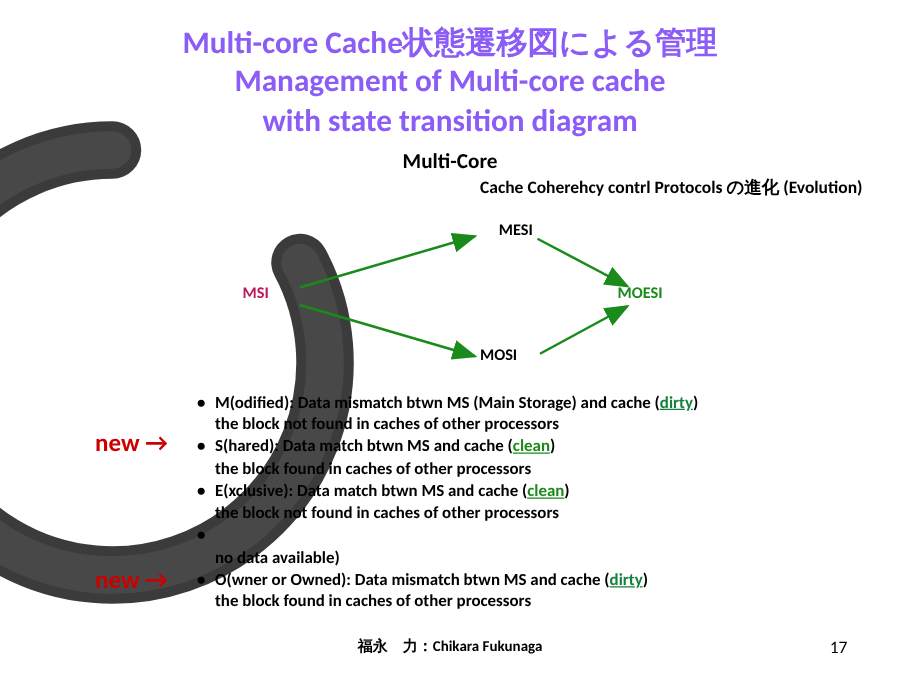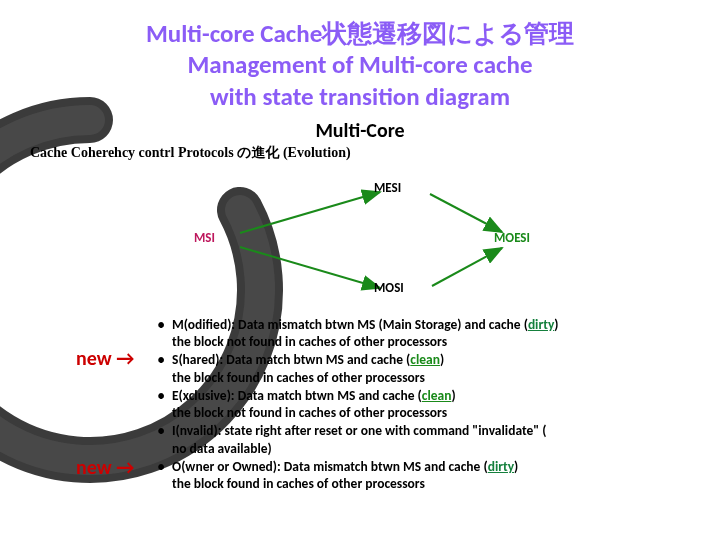--- a/index.html
+++ b/index.html
@@ -32,30 +32,29 @@
   h1 {
     font-size: 25px;
     font-weight: 700;
     text-align: center;
     margin: 0 0 6px 0;
     line-height: 1.25;
     color: #8b5cf6;
   }
   .subtitle1 {
     text-align: center;
-    font-size: 20px;
+    font-size: 17px;
     font-weight: 700;
     margin: 4px 0 0 0;
   }
   .subtitle2 {
-    text-align: left;
+    text-align: right;
     font-size: 14px;
     font-weight: 700;
     margin: 2px 0 8px 0;
-    font-family: Liberation Serif, serif;
   }
   .diagram {
     width: 420px;
     height: 140px;
     margin: 0 auto 6px auto;
     position: relative;
   }
   .node-label {
     font-size: 13px;
     font-weight: 700;
@@ -143,22 +142,22 @@
           <path d="M0,0 L10,4 L0,8 Z" fill="#1a8a1a"></path>
         </marker>
       </defs>
 
       <line x1="90" y1="63" x2="230" y2="22" stroke="#1a8a1a" stroke-width="2" marker-end="url(#arr)"></line>
       <line x1="90" y1="77" x2="230" y2="118" stroke="#1a8a1a" stroke-width="2" marker-end="url(#arr)"></line>
       <line x1="280" y1="24" x2="352" y2="62" stroke="#1a8a1a" stroke-width="2" marker-end="url(#arr)"></line>
       <line x1="282" y1="116" x2="352" y2="78" stroke="#1a8a1a" stroke-width="2" marker-end="url(#arr)"></line>
     </svg>
     <div class="node-label red" style="left:44px; top:60px">MSI</div>
-    <div class="node-label black" style="left:224px; top:10px">MESI</div>
-    <div class="node-label black" style="left:224px; top:110px">MOSI</div>
+    <div class="node-label black" style="left:249px; top:10px">MESI</div>
+    <div class="node-label black" style="left:234px; top:110px">MOSI</div>
     <div class="node-label green" style="left:344px; top:60px">MOESI</div>
   </div>
 
   <div class="bullets">
     <div class="new-label new1">new →</div>
     <div class="new-label new2">new →</div>
 
     <div class="row">
         <div class="bul">•</div>
         <div class="txt"><span>M(odified): Data mismatch btwn MS (Main Storage) and cache (</span><span class="dirty">dirty</span><span>)</span><br><span>the block not found in caches of other processors</span></div>
@@ -166,21 +165,25 @@
     <div class="row">
         <div class="bul">•</div>
         <div class="txt"><span>S(hared): Data match btwn MS and cache (</span><span class="clean">clean</span><span>)</span><br><span>the block found in caches of other processors</span></div>
       </div>
     <div class="row">
         <div class="bul">•</div>
         <div class="txt"><span>E(xclusive): Data match btwn MS and cache (</span><span class="clean">clean</span><span>)</span><br><span>the block not found in caches of other processors</span></div>
       </div>
     <div class="row">
         <div class="bul">•</div>
-        <div class="txt"><span>I(nvalid): state right after reset or one with command "invalidate" (</span><br><span>no data available)</span></div>
+        <div class="txt"><br><span>no data available)</span></div>
       </div>
     <div class="row">
         <div class="bul">•</div>
         <div class="txt"><span>O(wner or Owned): Data mismatch btwn MS and cache (</span><span class="dirty">dirty</span><span>)</span><br><span>the block found in caches of other processors</span></div>
       </div>
   </div>
 
+  <div class="footer">
+    <div class="author">福永　力：Chikara Fukunaga</div>
+    <div class="pageno">17</div>
+  </div>
 </div>
 
 </body></html>

